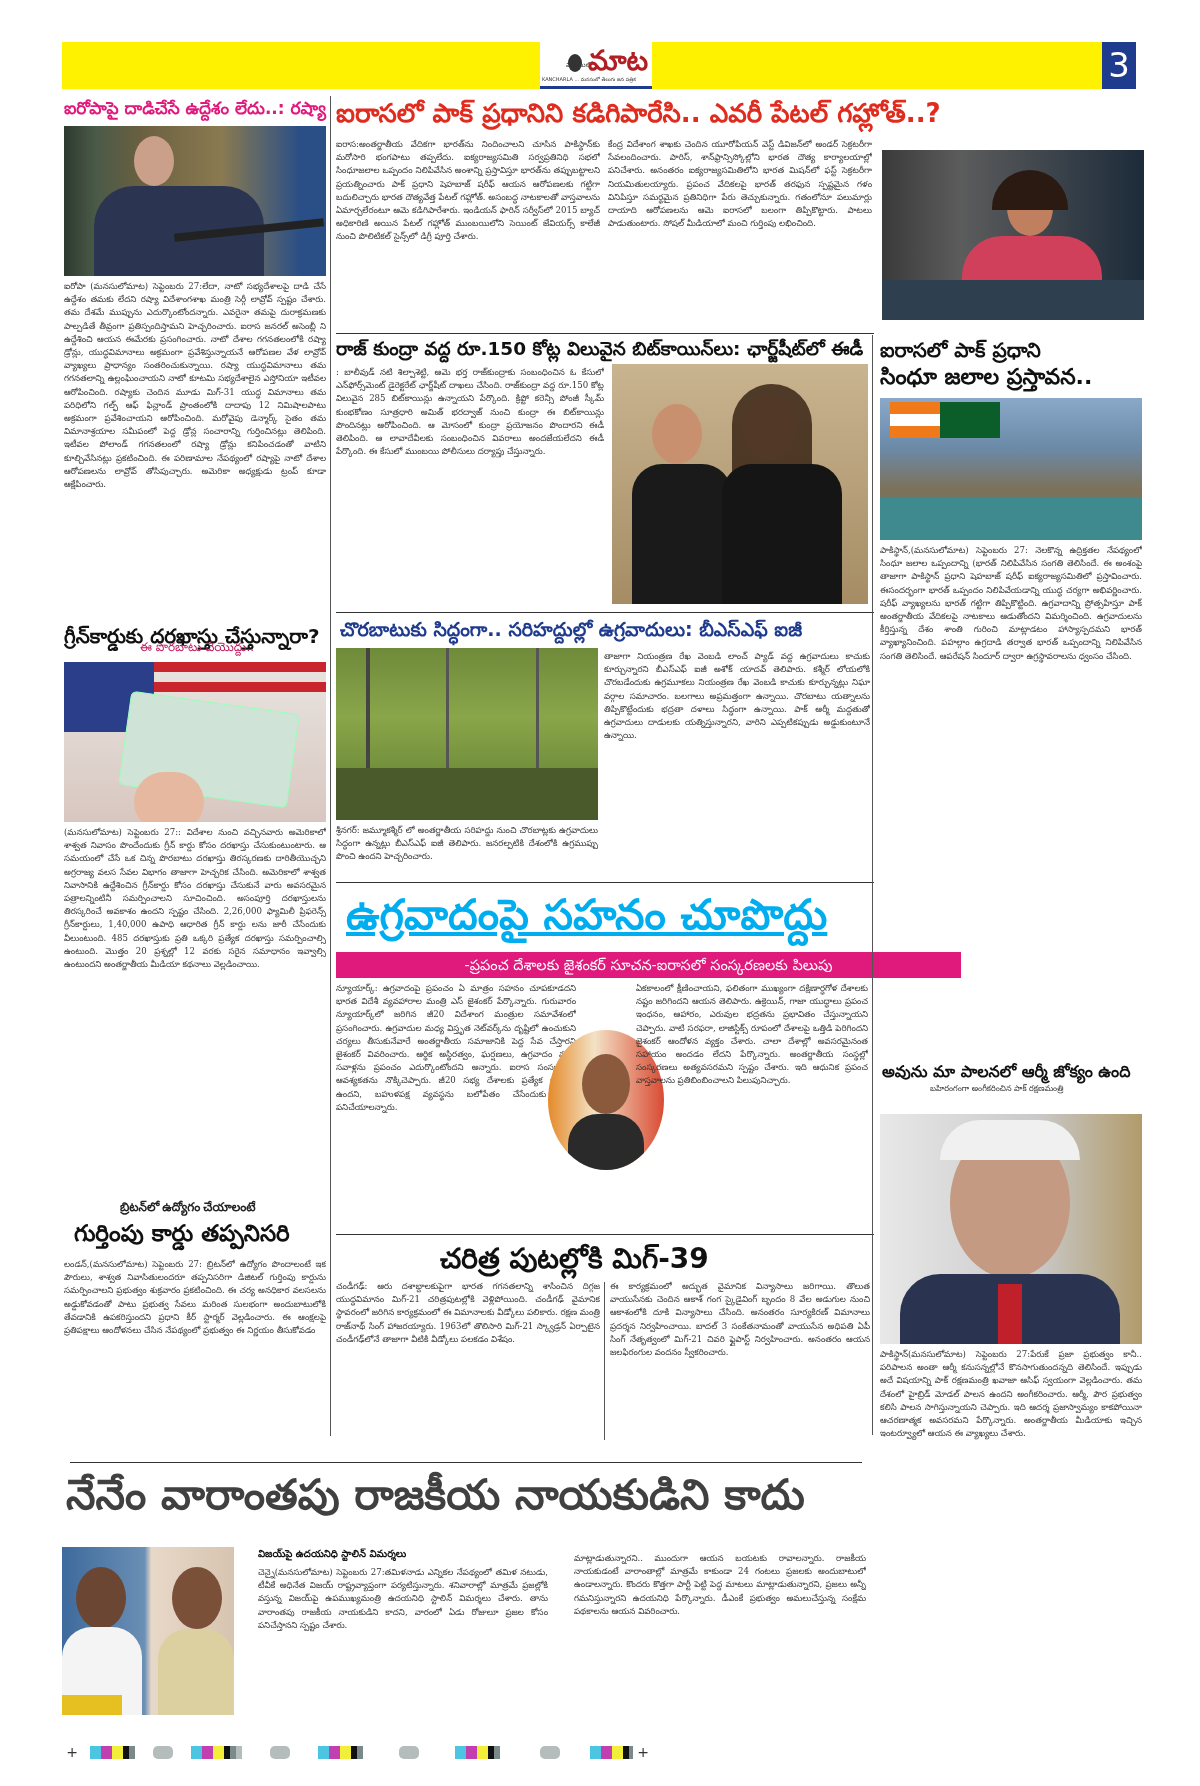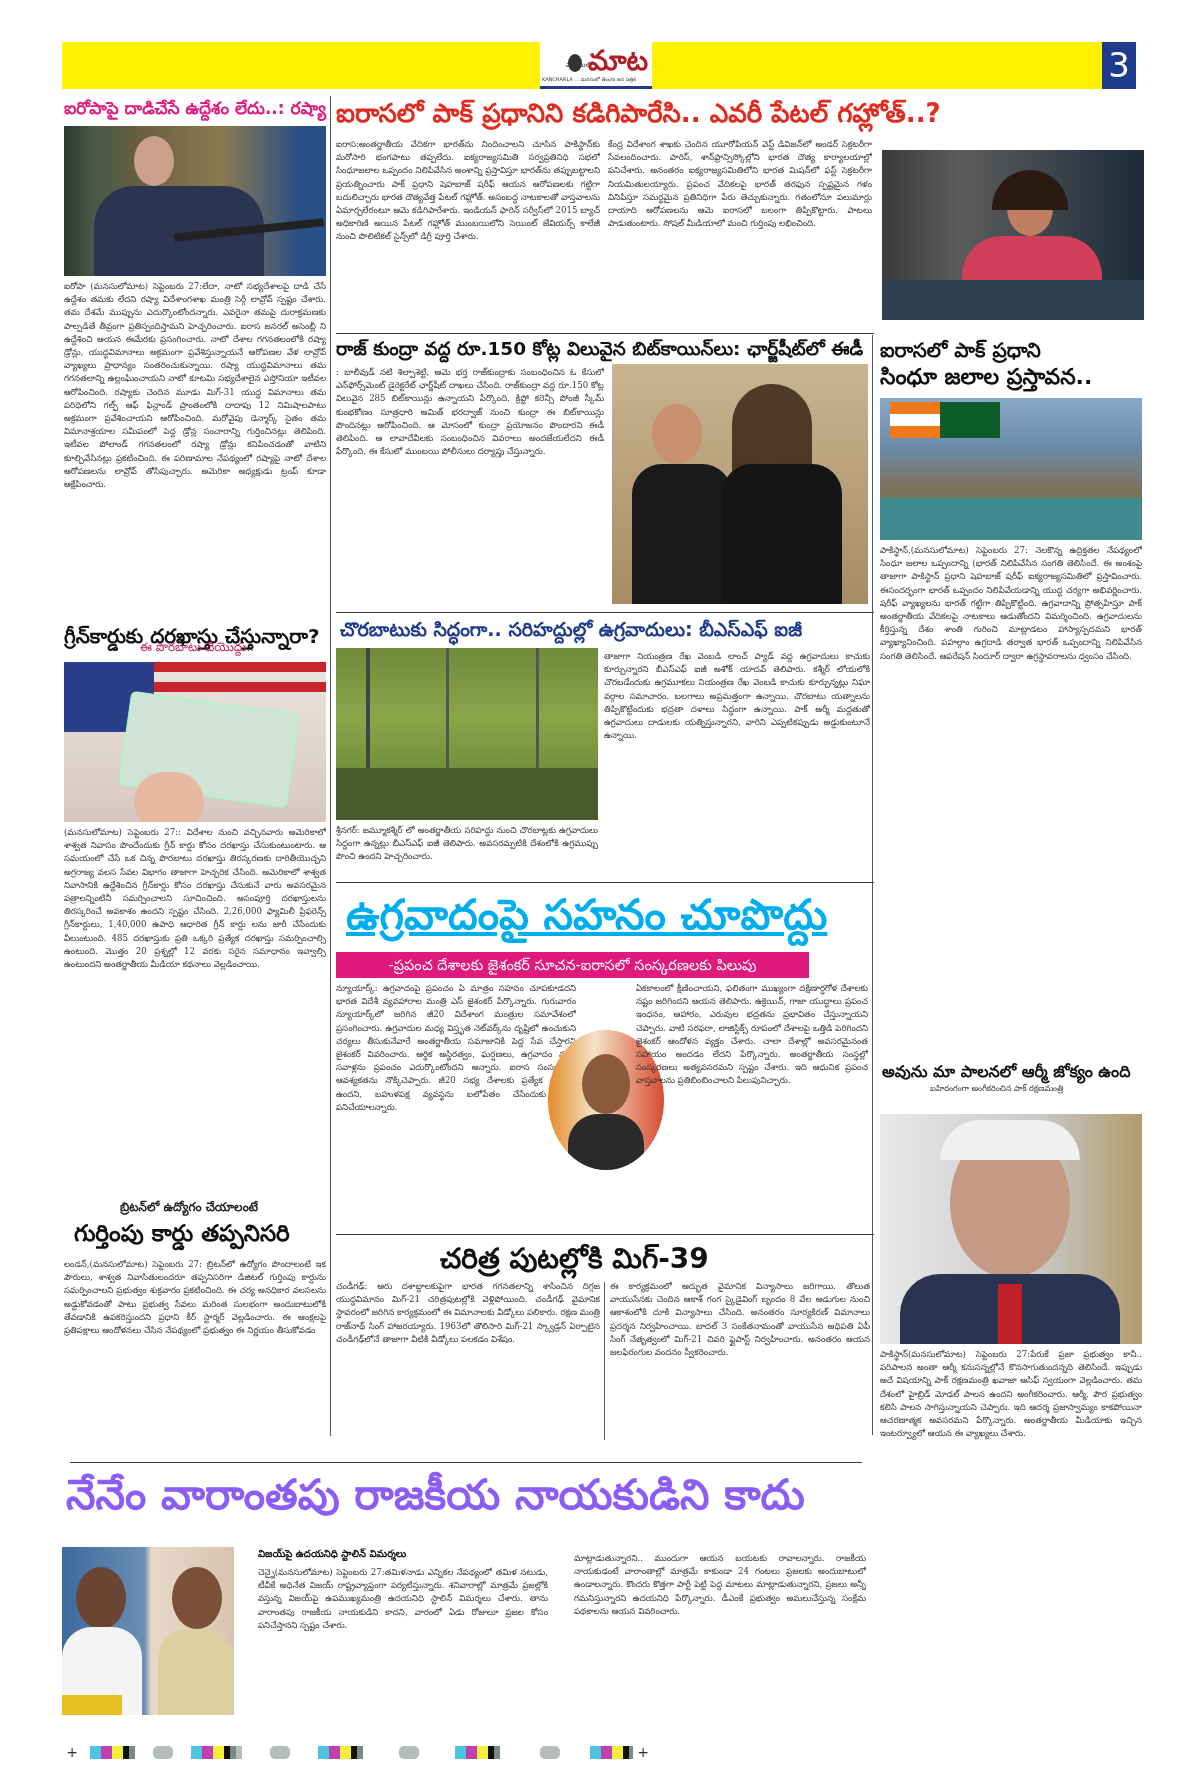--- a/index.html
+++ b/index.html
@@ -50,21 +50,21 @@
 <div class="hl" style="left:140px;top:640px;font-size:12px;font-weight:normal;color:#be185d;">ఈ పొరబాటు చేయొద్దు..</div>
 <div class="photo" style="left:64px;top:662px;width:262px;height:160px;background:linear-gradient(180deg,#e9e4e0 0%,#d8c7c0 100%);">
   <div style="position:absolute;left:0;top:0;width:90px;height:70px;background:#2a3e8a;"></div>
   <div style="position:absolute;left:90px;top:0;width:172px;height:10px;background:#c8252c;"></div>
   <div style="position:absolute;left:90px;top:20px;width:172px;height:10px;background:#c8252c;"></div>
   <div style="position:absolute;left:60px;top:40px;width:170px;height:95px;background:#cfe3d6;border-radius:6px;transform:rotate(8deg);border:1px solid #9fb;"></div>
   <div style="position:absolute;left:70px;top:110px;width:70px;height:60px;background:#e7b8a0;border-radius:30px;"></div>
 </div>
 <div class="abs body-text" style="left:64px;top:826px;width:262px;height:352px;">(మనసులోమాట) సెప్టెంబరు 27:: విదేశాల నుంచి వచ్చినవారు అమెరికాలో శాశ్వత నివాసం పొందేందుకు గ్రీన్ కార్డు కోసం దరఖాస్తు చేసుకుంటుంటారు. ఆ సమయంలో చేసే ఒక చిన్న పొరబాటు దరఖాస్తు తిరస్కరణకు దారితీయొచ్చని అగ్రరాజ్య వలస సేవల విభాగం తాజాగా హెచ్చరిక చేసింది. అమెరికాలో శాశ్వత నివాసానికి ఉద్దేశించిన గ్రీన్‌కార్డు కోసం దరఖాస్తు చేసుకునే వారు అవసరమైన పత్రాలన్నింటినీ సమర్పించాలని సూచించింది. అసంపూర్తి దరఖాస్తులను తిరస్కరించే అవకాశం ఉందని స్పష్టం చేసింది. 2,26,000 ఫ్యామిలీ ప్రిఫరెన్స్ గ్రీన్‌కార్డులు, 1,40,000 ఉపాధి ఆధారిత గ్రీన్ కార్డు లను జారీ చేసేందుకు వీలుంటుంది. 485 దరఖాస్తుకు ప్రతి ఒక్కరి ప్రత్యేక దరఖాస్తు సమర్పించాల్సి ఉంటుంది. మొత్తం 20 ప్రశ్నల్లో 12 వరకు సరైన సమాధానం ఇవ్వాల్సి ఉంటుందని అంతర్జాతీయ మీడియా కథనాలు వెల్లడించాయి.</div>
 
-<div class="hl" style="left:120px;top:1200px;font-size:12px;color:#222;">బ్రిటన్‌లో ఉద్యోగం చేయాలంటే</div>
+<div class="hl" style="left:120px;top:1200px;font-size:12px;color:#222;font-family:Liberation Serif, serif;">బ్రిటన్‌లో ఉద్యోగం చేయాలంటే</div>
 <div class="hl" style="left:74px;top:1220px;font-size:23px;color:#111;">గుర్తింపు కార్డు తప్పనిసరి</div>
 <div class="abs body-text" style="left:64px;top:1258px;width:262px;height:180px;">లండన్,(మనసులోమాట) సెప్టెంబరు 27: బ్రిటన్‌లో ఉద్యోగం పొందాలంటే ఇక పౌరులు, శాశ్వత నివాసితులందరూ తప్పనిసరిగా డిజిటల్ గుర్తింపు కార్డును సమర్పించాలని ప్రభుత్వం శుక్రవారం ప్రకటించింది. ఈ చర్య అనధికార వలసలను అడ్డుకోవడంతో పాటు ప్రభుత్వ సేవలు మరింత సులభంగా అందుబాటులోకి తేవడానికి ఉపకరిస్తుందని ప్రధాని కీర్ స్టార్మర్ వెల్లడించారు. ఈ ఆంక్షలపై ప్రతిపక్షాలు ఆందోళనలు చేసిన నేపథ్యంలో ప్రభుత్వం ఈ నిర్ణయం తీసుకోవడం</div>
 
 <div class="hl" style="left:336px;top:98px;font-size:26px;color:#e02b1f;">ఐరాసలో పాక్ ప్రధానిని కడిగిపారేసి.. ఎవరీ పేటల్ గహ్లోత్..?</div>
 <div class="abs body-text" style="left:336px;top:138px;width:264px;height:192px;">ఐరాస:అంతర్జాతీయ వేదికగా భారత్‌ను నిందించాలని చూసిన పాకిస్థాన్‌కు మరోసారి భంగపాటు తప్పలేదు. ఐక్యరాజ్యసమితి సర్వప్రతినిధి సభలో సింధూజలాల ఒప్పందం నిలిపివేసిన అంశాన్ని ప్రస్తావిస్తూ భారత్‌ను తప్పుబట్టాలని ప్రయత్నించారు పాక్ ప్రధాని షెహబాజ్ షరీఫ్ ఆయన ఆరోపణలకు గట్టిగా బదులిచ్చారు భారత దౌత్యవేత్త పేటల్ గహ్లోత్. అసంబద్ధ నాటకాలతో వాస్తవాలను ఏమార్చలేరంటూ ఆమె కడిగిపారేశారు. ఇండియన్ ఫారిన్ సర్వీస్‌లో 2015 బ్యాచ్ అధికారిణి అయిన పేటల్ గహ్లోత్ ముంబయిలోని సెయింట్ జేవియర్స్ కాలేజీ నుంచి పొలిటికల్ సైన్స్‌లో డిగ్రీ పూర్తి చేశారు.</div>
 <div class="abs body-text" style="left:608px;top:138px;width:264px;height:192px;">కేంద్ర విదేశాంగ శాఖకు చెందిన యూరోపియన్ వెస్ట్ డివిజన్‌లో అండర్ సెక్రటరీగా సేవలందించారు. పారిస్, శాన్‌ఫ్రాన్సిస్కోల్లోని భారత దౌత్య కార్యాలయాల్లో పనిచేశారు. అనంతరం ఐక్యరాజ్యసమితిలోని భారత మిషన్‌లో ఫస్ట్ సెక్రటరీగా నియమితులయ్యారు. ప్రపంచ వేదికలపై భారత్ తరఫున స్పష్టమైన గళం వినిపిస్తూ సమర్థమైన ప్రతినిధిగా పేరు తెచ్చుకున్నారు. గతంలోనూ పలుమార్లు దాయాది ఆరోపణలను ఆమె ఐరాసలో బలంగా తిప్పికొట్టారు. పాటలు పాడుతుంటారు. సోషల్ మీడియాలో మంచి గుర్తింపు లభించింది.</div>
 <div class="photo" style="left:882px;top:150px;width:262px;height:170px;background:linear-gradient(90deg,#3a3a3a 0%,#5c5c5c 30%,#1c2b3a 100%);">
   <div style="position:absolute;left:125px;top:30px;width:46px;height:56px;border-radius:50%;background:#c08060;"></div>
   <div style="position:absolute;left:110px;top:20px;width:76px;height:40px;border-radius:40px 40px 0 0;background:#2a1a12;"></div>
   <div style="position:absolute;left:80px;top:86px;width:140px;height:90px;background:#d0405a;border-radius:40px 40px 0 0;"></div>
@@ -83,26 +83,26 @@
 </div>
 <div class="rule-h" style="left:336px;top:612px;width:538px;"></div>
 
 <div class="hl" style="left:340px;top:618px;font-size:19px;color:#1f3b8e;">చొరబాటుకు సిద్ధంగా.. సరిహద్దుల్లో ఉగ్రవాదులు: బీఎస్‌ఎఫ్ ఐజీ</div>
 <div class="photo" style="left:336px;top:648px;width:262px;height:172px;background:linear-gradient(180deg,#6f8a3a 0%,#8aa64a 40%,#5b7a2e 100%);">
   <div style="position:absolute;left:30px;top:0;width:4px;height:172px;background:#444;"></div>
   <div style="position:absolute;left:110px;top:0;width:3px;height:172px;background:#555;"></div>
   <div style="position:absolute;left:200px;top:0;width:3px;height:172px;background:#555;"></div>
   <div style="position:absolute;left:0;top:120px;width:262px;height:52px;background:#4a5a2a;"></div>
 </div>
-<div class="abs body-text" style="left:336px;top:824px;width:262px;height:54px;">శ్రీనగర్: జమ్మూకశ్మీర్ లో అంతర్జాతీయ సరిహద్దు నుంచి చొరబాట్లకు ఉగ్రవాదులు సిద్ధంగా ఉన్నట్లు బీఎస్‌ఎఫ్ ఐజీ తెలిపారు. అవసరమ్పటికి దేశంలోకి ఉగ్రముప్పు పొంచి ఉందని హెచ్చరించారు.</div>
+<div class="abs body-text" style="left:336px;top:824px;width:262px;height:54px;">శ్రీనగర్: జమ్మూకశ్మీర్ లో అంతర్జాతీయ సరిహద్దు నుంచి చొరబాట్లకు ఉగ్రవాదులు సిద్ధంగా ఉన్నట్లు బీఎస్‌ఎఫ్ ఐజీ తెలిపారు. జనరల్పటికి దేశంలోకి ఉగ్రముప్పు పొంచి ఉందని హెచ్చరించారు.</div>
 <div class="abs body-text" style="left:604px;top:650px;width:266px;height:228px;">తాజాగా నియంత్రణ రేఖ వెంబడి లాంచ్ ప్యాడ్ వద్ద ఉగ్రవాదులు కాచుకు కూర్చున్నారని బీఎస్‌ఎఫ్ ఐజీ అశోక్ యాదవ్ తెలిపారు. కశ్మీర్ లోయలోకి చొరబడేందుకు ఉగ్రమూకలు నియంత్రణ రేఖ వెంబడి కాచుకు కూర్చున్నట్లు నిఘా వర్గాల సమాచారం. బలగాలు అప్రమత్తంగా ఉన్నాయి. చొరబాటు యత్నాలను తిప్పికొట్టేందుకు భద్రతా దళాలు సిద్ధంగా ఉన్నాయి. పాక్ ఆర్మీ మద్దతుతో ఉగ్రవాదులు దాడులకు యత్నిస్తున్నారని, వారిని ఎప్పటికప్పుడు అడ్డుకుంటూనే ఉన్నాయి.</div>
 <div class="rule-h" style="left:336px;top:882px;width:538px;"></div>
 
 <div class="hl" style="left:346px;top:890px;font-size:42px;color:#00aeef;text-decoration:underline;">ఉగ్రవాదంపై సహనం చూపొద్దు</div>
-<div class="abs" style="left:336px;top:952px;width:473px;height:26px;background:#e0197c;">
+<div class="abs" style="left:336px;top:952px;width:625px;height:26px;background:#e0197c;">
   <div style="color:#fff;font-size:14.5px;text-align:center;line-height:26px;white-space:nowrap;">-ప్రపంచ దేశాలకు జైశంకర్ సూచన-ఐరాసలో సంస్కరణలకు పిలుపు</div>
 </div>
 <div class="abs body-text" style="left:336px;top:982px;width:240px;height:248px;">న్యూయార్క్: ఉగ్రవాదంపై ప్రపంచం ఏ మాత్రం సహనం చూపకూడదని భారత విదేశీ వ్యవహారాల మంత్రి ఎస్ జైశంకర్ పేర్కొన్నారు. గురువారం న్యూయార్క్‌లో జరిగిన జీ20 విదేశాంగ మంత్రుల సమావేశంలో ప్రసంగించారు. ఉగ్రవాదుల మధ్య విస్తృత నెట్‌వర్క్‌ను దృష్టిలో ఉంచుకుని చర్యలు తీసుకునేవారే అంతర్జాతీయ సమాజానికి పెద్ద సేవ చేస్తారని జైశంకర్ వివరించారు. ఆర్థిక అస్థిరత్వం, ఘర్షణలు, ఉగ్రవాదం వంటి సవాళ్లను ప్రపంచం ఎదుర్కొంటోందని అన్నారు. ఐరాస సంస్కరణల ఆవశ్యకతను నొక్కిచెప్పారు. జీ20 సభ్య దేశాలకు ప్రత్యేక బాధ్యత ఉందని, బహుళపక్ష వ్యవస్థను బలోపేతం చేసేందుకు కలిసి పనిచేయాలన్నారు.</div>
 <div class="photo" style="left:548px;top:1030px;width:116px;height:140px;border-radius:50%;background:linear-gradient(90deg,#e58a2a 0%,#f3e2c6 40%,#d94b34 100%);">
   <div style="position:absolute;left:34px;top:24px;width:48px;height:60px;border-radius:50%;background:#8b5a3c;"></div>
   <div style="position:absolute;left:20px;top:84px;width:76px;height:60px;background:#2a2a2a;border-radius:30px 30px 0 0;"></div>
 </div>
 <div class="abs body-text" style="left:636px;top:982px;width:232px;height:248px;">ఏకకాలంలో క్షీణించాయని, ఫలితంగా ముఖ్యంగా దక్షిణార్ధగోళ దేశాలకు నష్టం జరిగిందని ఆయన తెలిపారు. ఉక్రెయిన్, గాజా యుద్ధాలు ప్రపంచ ఇంధనం, ఆహారం, ఎరువుల భద్రతను ప్రభావితం చేస్తున్నాయని చెప్పారు. వాటి సరఫరా, లాజిస్టిక్స్ రూపంలో దేశాలపై ఒత్తిడి పెరిగిందని జైశంకర్ ఆందోళన వ్యక్తం చేశారు. చాలా దేశాల్లో అవసరమైనంత సహాయం అందడం లేదని పేర్కొన్నారు. అంతర్జాతీయ సంస్థల్లో సంస్కరణలు అత్యవసరమని స్పష్టం చేశారు. ఇది ఆధునిక ప్రపంచ వాస్తవాలను ప్రతిబింబించాలని పిలుపునిచ్చారు.</div>
 <div class="rule-h" style="left:336px;top:1234px;width:538px;"></div>
 
@@ -126,21 +126,21 @@
   <div style="position:absolute;left:118px;top:170px;width:24px;height:60px;background:#c0202a;"></div>
 </div>
 <div class="abs body-text" style="left:880px;top:1348px;width:262px;height:380px;">పాకిస్థాన్(మనసులోమాట) సెప్టెంబరు 27:పేరుకే ప్రజా ప్రభుత్వం కానీ.. పరిపాలన అంతా ఆర్మీ కనుసన్నల్లోనే కొనసాగుతుందన్నది తెలిసిందే. ఇప్పుడు అదే విషయాన్ని పాక్ రక్షణమంత్రి ఖవాజా ఆసిఫ్ స్వయంగా వెల్లడించారు. తమ దేశంలో హైబ్రిడ్ మోడల్ పాలన ఉందని అంగీకరించారు. ఆర్మీ, పౌర ప్రభుత్వం కలిసి పాలన సాగిస్తున్నాయని చెప్పారు. ఇది ఆదర్శ ప్రజాస్వామ్యం కాకపోయినా ఆచరణాత్మక అవసరమని పేర్కొన్నారు. అంతర్జాతీయ మీడియాకు ఇచ్చిన ఇంటర్వ్యూలో ఆయన ఈ వ్యాఖ్యలు చేశారు.</div>
 
 <div class="hl" style="left:440px;top:1242px;font-size:28px;color:#111;">చరిత్ర పుటల్లోకి మిగ్-39</div>
 <div class="abs body-text" style="left:336px;top:1280px;width:264px;height:160px;">చండీగఢ్: ఆరు దశాబ్దాలకుపైగా భారత గగనతలాన్ని శాసించిన దిగ్గజ యుద్ధవిమానం మిగ్-21 చరిత్రపుటల్లోకి వెళ్లిపోయింది. చండీగఢ్‌ వైమానిక స్థావరంలో జరిగిన కార్యక్రమంలో ఈ విమానాలకు వీడ్కోలు పలికారు. రక్షణ మంత్రి రాజ్‌నాథ్ సింగ్ హాజరయ్యారు. 1963లో తొలిసారి మిగ్-21 స్క్వాడ్రన్ ఏర్పాటైన చండీగఢ్‌లోనే తాజాగా వీటికి వీడ్కోలు పలకడం విశేషం.</div>
 <div class="rule-v" style="left:604px;top:1282px;height:158px;"></div>
 <div class="abs body-text" style="left:610px;top:1280px;width:260px;height:160px;">ఈ కార్యక్రమంలో అద్భుత వైమానిక విన్యాసాలు జరిగాయి. తొలుత వాయుసేనకు చెందిన ఆకాశ్ గంగ స్కైడైవింగ్ బృందం 8 వేల అడుగుల నుంచి ఆకాశంలోకి దూకి విన్యాసాలు చేసింది. అనంతరం సూర్యకిరణ్ విమానాలు ప్రదర్శన నిర్వహించాయి. బాదల్ 3 సంకేతనామంతో వాయుసేన అధిపతి ఏపీ సింగ్ నేతృత్వంలో మిగ్-21 చివరి ఫ్లైపాస్ట్ నిర్వహించారు. అనంతరం ఆయన జలఫిరంగుల వందనం స్వీకరించారు.</div>
 
 <div class="rule-h" style="left:70px;top:1462px;width:792px;"></div>
-<div class="hl" style="left:66px;top:1470px;font-size:42px;color:#8b5cf6;">నేనేం వారాంతపు రాజకీయ నాయకుడిని కాదు</div>
+<div class="hl" style="left:66px;top:1470px;font-size:42px;color:#404040;">నేనేం వారాంతపు రాజకీయ నాయకుడిని కాదు</div>
 <div class="photo" style="left:62px;top:1547px;width:172px;height:168px;background:linear-gradient(90deg,#3d6a9c 0%,#6b8fb5 48%,#e8d8c8 52%,#d7c4b0 100%);">
   <div style="position:absolute;left:14px;top:20px;width:50px;height:62px;border-radius:50%;background:#6b4632;"></div>
   <div style="position:absolute;left:0;top:80px;width:80px;height:88px;background:#f4f4f4;border-radius:30px 30px 0 0;"></div>
   <div style="position:absolute;left:110px;top:20px;width:50px;height:62px;border-radius:50%;background:#7a5038;"></div>
   <div style="position:absolute;left:96px;top:82px;width:76px;height:86px;background:#ddd0a0;border-radius:30px 30px 0 0;"></div>
   <div style="position:absolute;left:0;top:148px;width:60px;height:20px;background:#e6c021;"></div>
 </div>
 <div class="hl" style="left:258px;top:1548px;font-size:10px;color:#111;text-align:center;">విజయ్‌పై ఉదయనిధి స్టాలిన్ విమర్శలు</div>
 <div class="abs body-text" style="left:258px;top:1566px;width:290px;height:150px;">చెన్నై(మనసులోమాట) సెప్టెంబరు 27:తమిళనాడు ఎన్నికల నేపథ్యంలో తమిళ నటుడు, టీవీకే అధినేత విజయ్ రాష్ట్రవ్యాప్తంగా పర్యటిస్తున్నారు. శనివారాల్లో మాత్రమే ప్రజల్లోకి వస్తున్న విజయ్‌పై ఉపముఖ్యమంత్రి ఉదయనిధి స్టాలిన్ విమర్శలు చేశారు. తాను వారాంతపు రాజకీయ నాయకుడిని కాదని, వారంలో ఏడు రోజులూ ప్రజల కోసం పనిచేస్తానని స్పష్టం చేశారు.</div>
 <div class="abs body-text" style="left:574px;top:1552px;width:292px;height:164px;">మాట్లాడుతున్నారని.. ముందుగా ఆయన బయటకు రావాలన్నారు. రాజకీయ నాయకుడంటే వారాంతాల్లో మాత్రమే కాకుండా 24 గంటలు ప్రజలకు అందుబాటులో ఉండాలన్నారు. కొందరు కొత్తగా పార్టీ పెట్టి పెద్ద మాటలు మాట్లాడుతున్నారని, ప్రజలు అన్నీ గమనిస్తున్నారని ఉదయనిధి పేర్కొన్నారు. డీఎంకే ప్రభుత్వం అమలుచేస్తున్న సంక్షేమ పథకాలను ఆయన వివరించారు.</div>

